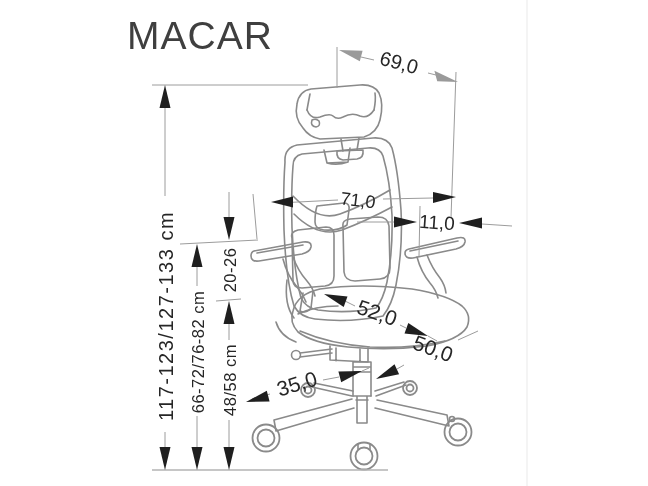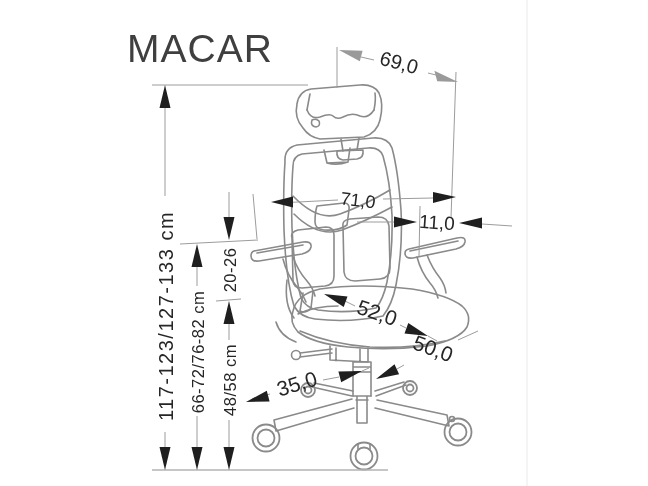--- a/index.html
+++ b/index.html
@@ -2,21 +2,21 @@
 <html><head>
 <meta charset="utf-8">
 <style>
   html,body{margin:0;padding:0;background:#ffffff;}
   .canvas{
     position:relative;width:648px;height:486px;background:#ffffff;overflow:hidden;
     font-family:"Liberation Sans", sans-serif;
   }
   .art{position:absolute;left:0;top:0;}
   .title{
-    position:absolute;left:127px;top:27px;font-size:39px;color:#3f3f3f;
+    position:absolute;left:127px;top:14px;font-size:39px;color:#3f3f3f;
     letter-spacing:1px;white-space:nowrap;
   }
   .dim{
     position:absolute;color:#262626;white-space:nowrap;
     transform:translate(-50%,-50%) rotate(var(--r,0deg));
   }
   .dim.v{--r:-90deg;}
 </style>
 </head>
 <body>

